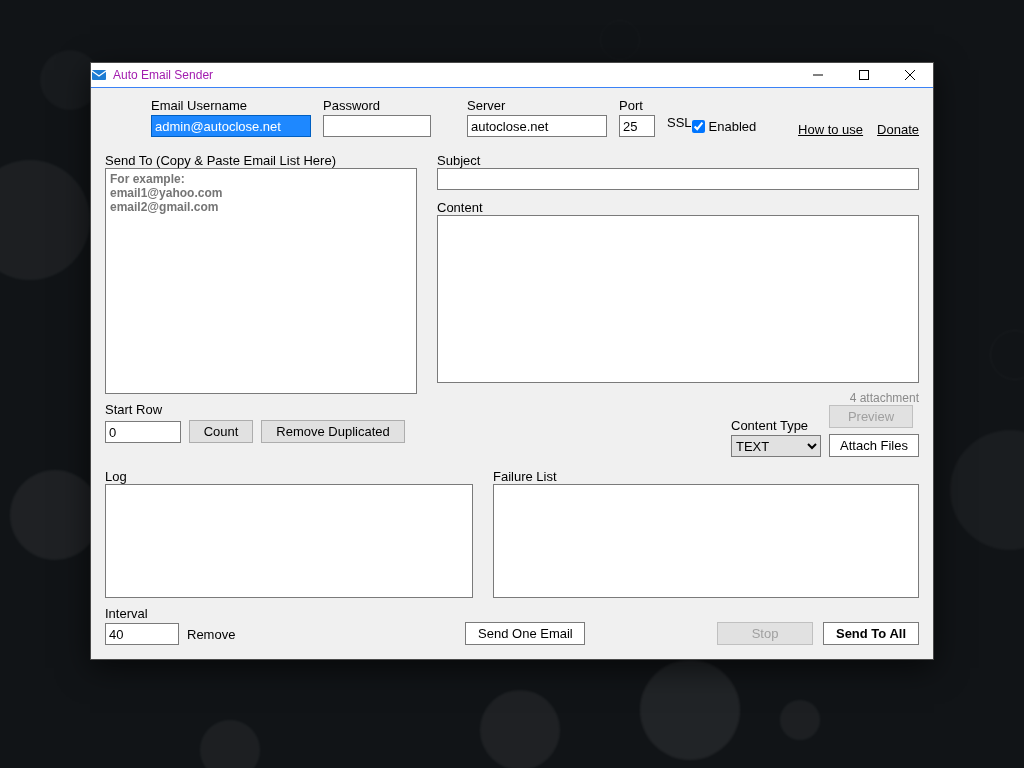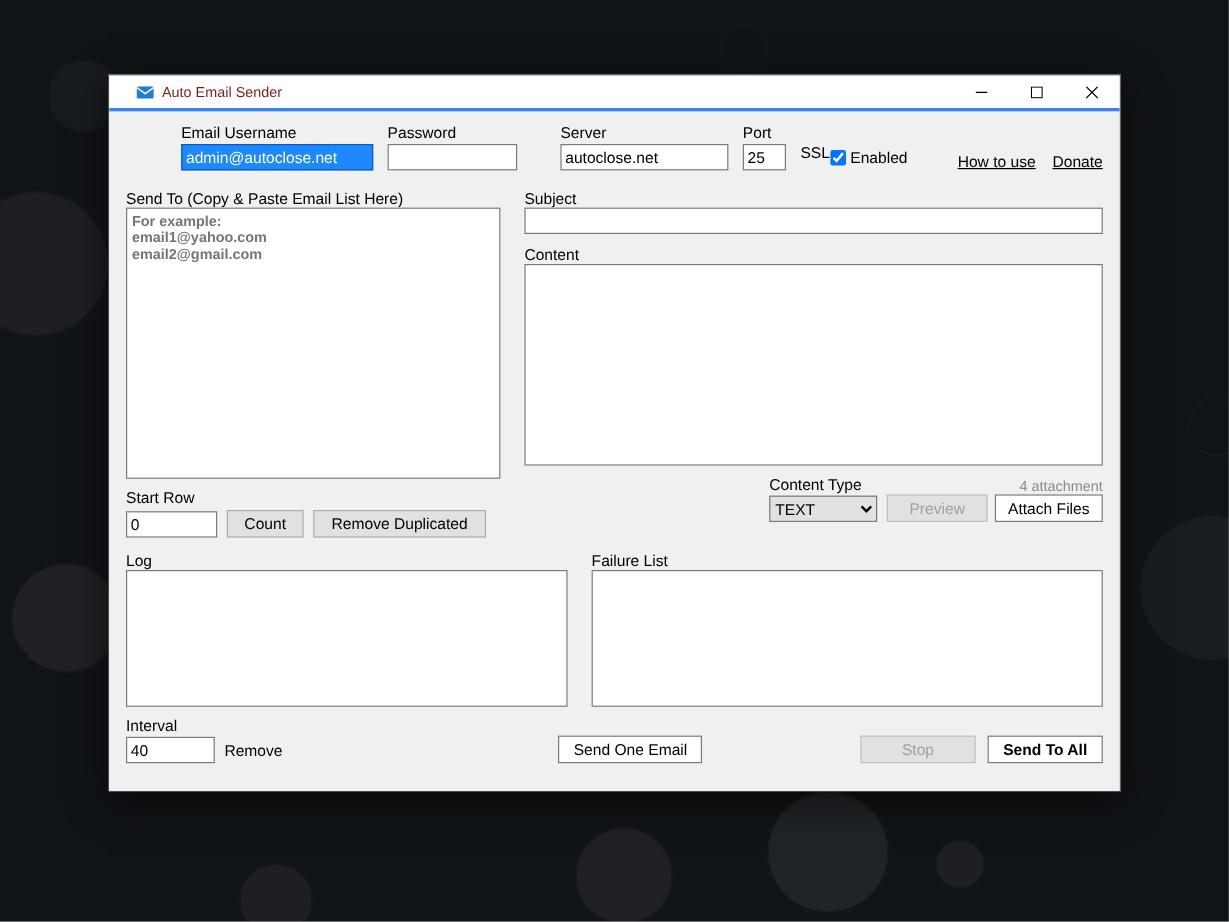--- a/index.html
+++ b/index.html
@@ -33,24 +33,24 @@
     width: 844px; height: 598px;
     background: #fff;
     border: 1px solid #4a4a4a;
     box-shadow: 0 8px 30px rgba(0,0,0,0.6);
     display: flex; flex-direction: column;
   }
   .titlebar {
     height: 30px;
     background: #fff;
     display: flex; align-items: center;
-    padding-left: 22px;
+    padding-left: 0;
     font-size: 12px;
-    color: #7f1d1d;
-    border-bottom: 3px solid #3b82f6;
+    color: #a21caf;
+    border-bottom: 1px solid #3b82f6;
   }
   .titlebar .icon-slot { width:16px; height:16px; margin-right:6px; display:inline-flex; align-items:center; justify-content:center;}
   .titlebar .title-text { flex: 1; }
   .win-controls { display:flex; height:100%; }
   .win-btn { width:46px; display:flex; align-items:center; justify-content:center; font-size:12px; color:#000;}
 
   .client {
     flex:1;
     background: #f0f0f0;
     padding: 10px 14px 14px 14px;
@@ -209,21 +209,21 @@
         <div class="row2" style="justify-content:flex-end;">
           <div class="spacer"></div>
           <div class="field">
             <label>Content Type</label>
             <select class="combo">
               <option>TEXT</option>
             </select>
           </div>
           <div class="field" style="align-items:flex-end;">
             <span class="metaR">4 attachment</span>
-            <div style="display:flex; gap:6px;">
+            <div style="display:flex; gap:6px;flex-direction:column;">
               <button class="btn disabled" style="width:84px">Preview</button>
               <button class="btn primary" style="width:90px">Attach Files</button>
             </div>
           </div>
         </div>
       </div>
     </div>
 
     <div class="cols" style="margin-top:12px; gap:20px;">
       <div class="col" style="width:368px;">

